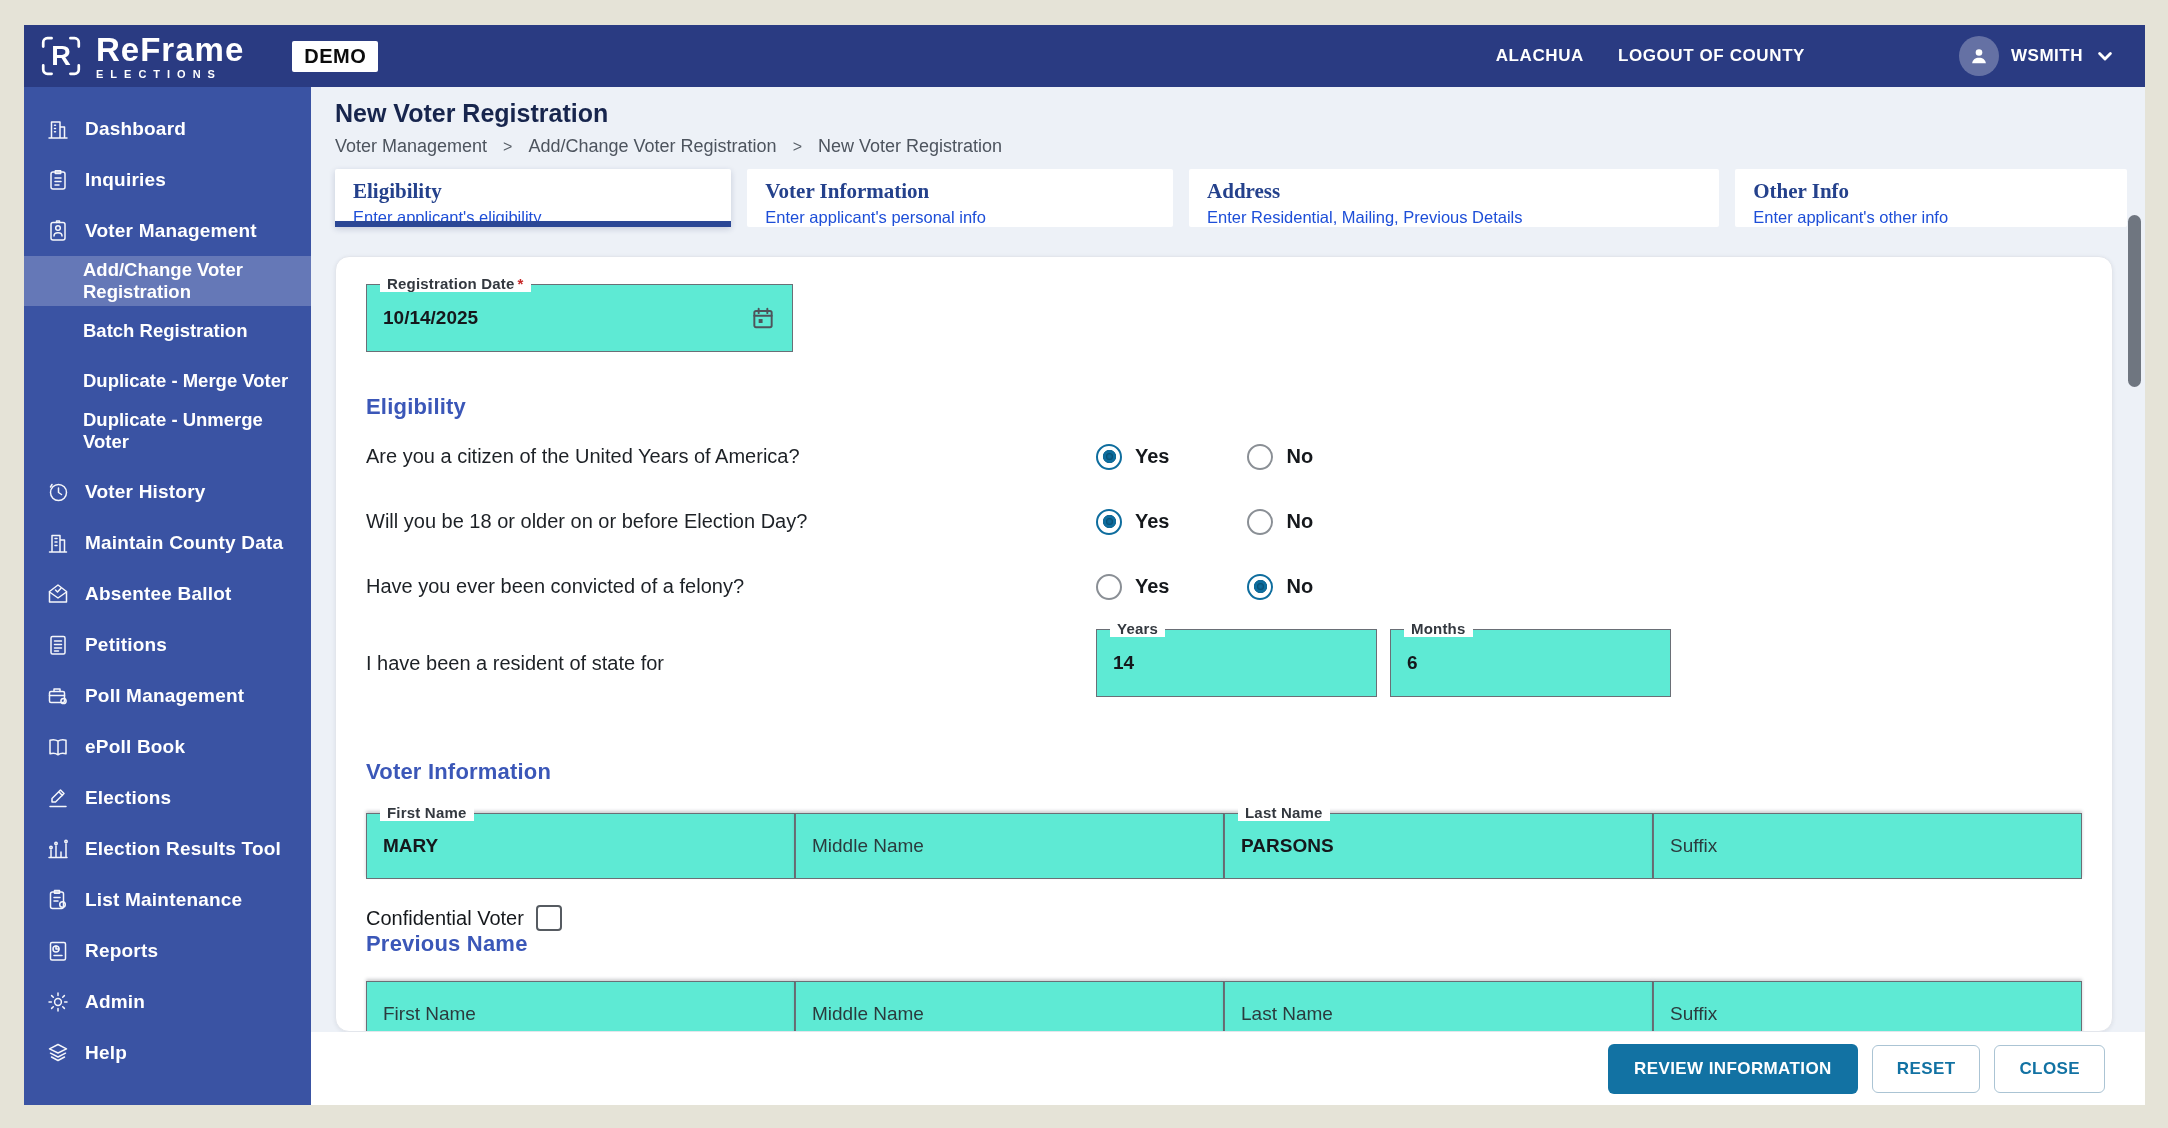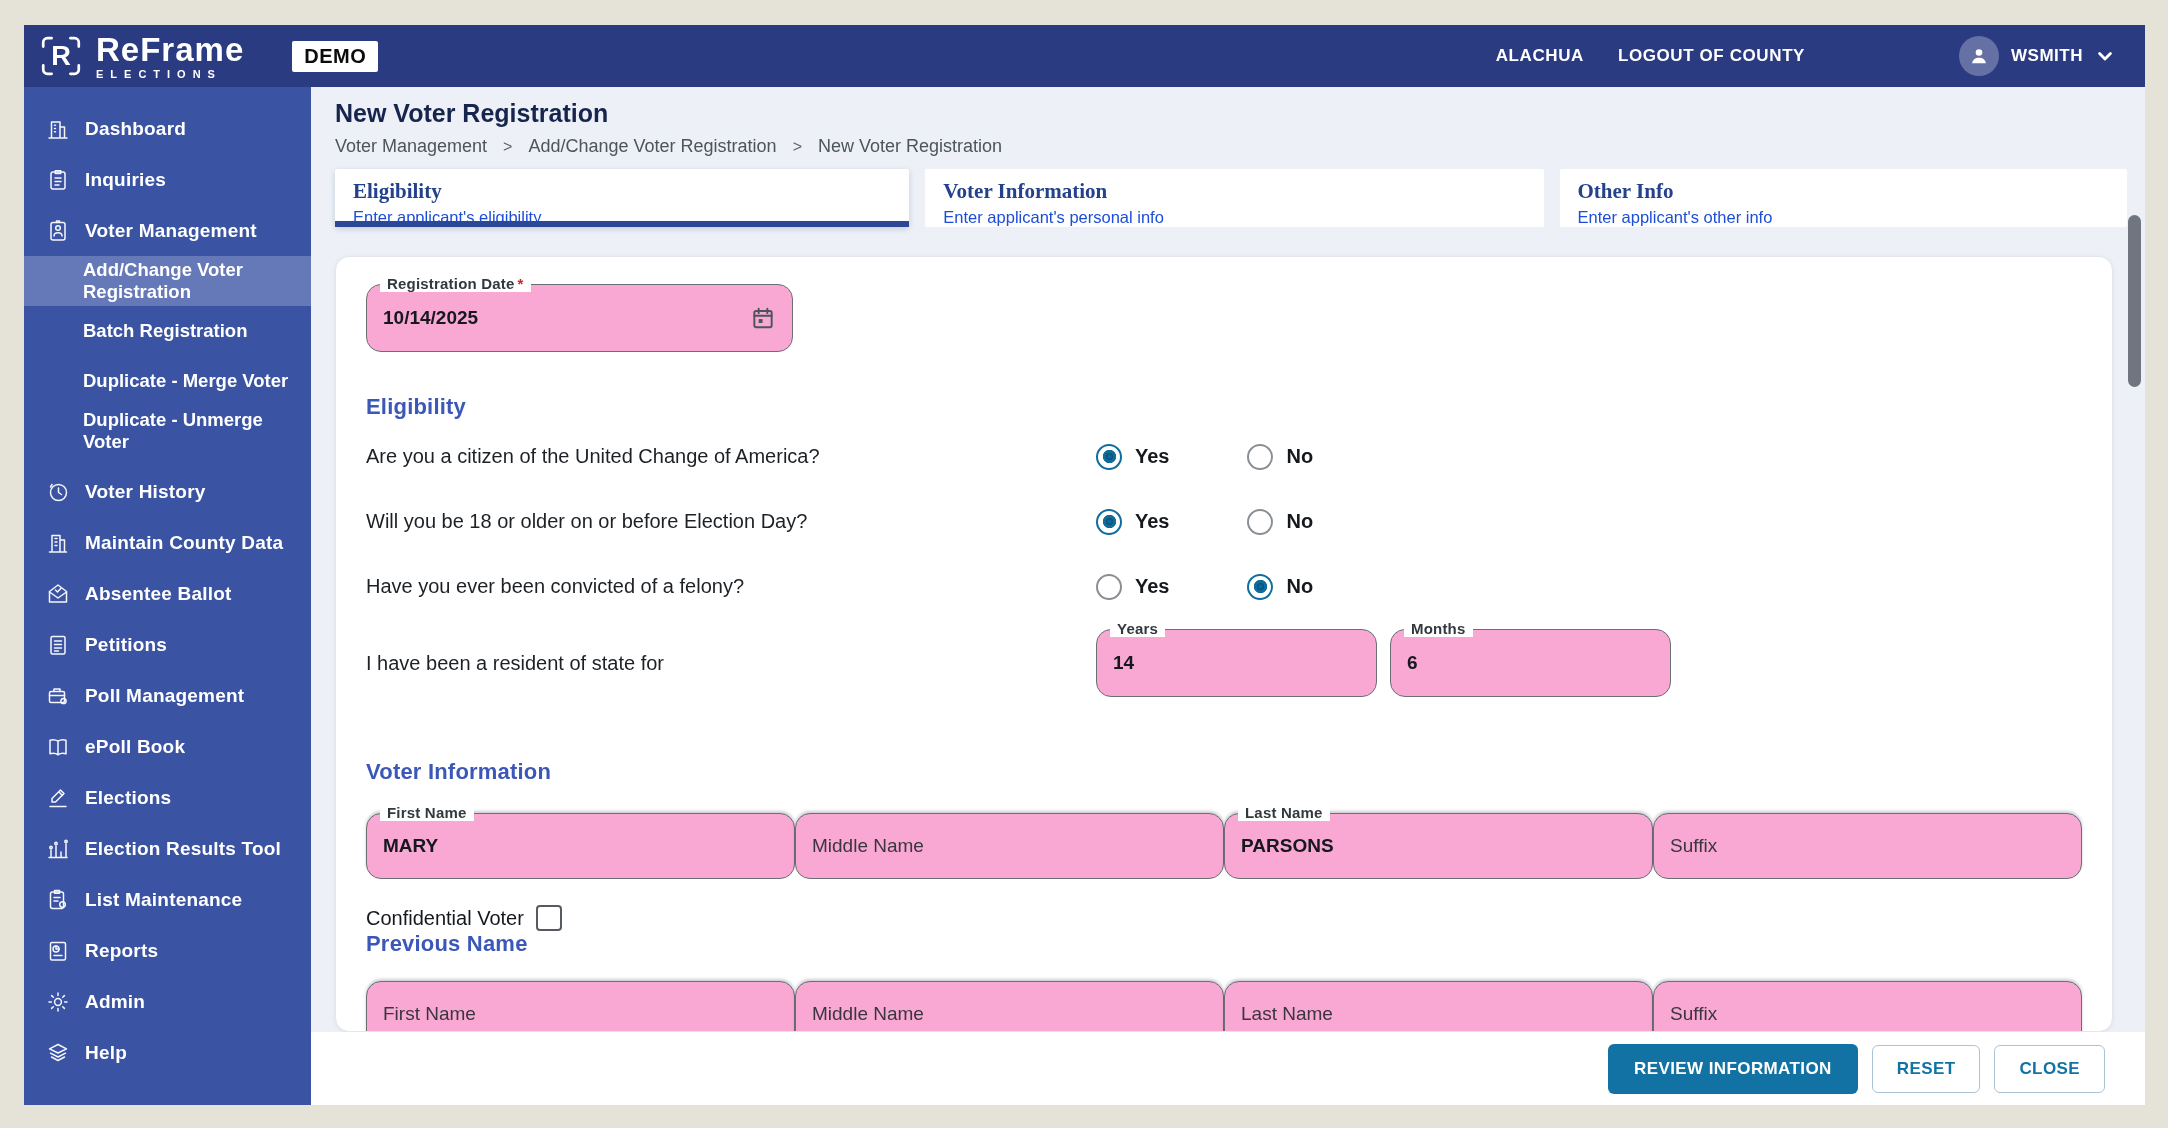--- a/index.html
+++ b/index.html
@@ -76,21 +76,21 @@
   }
   .tab-1 { flex:393 0 0; } .tab-2 { flex:425 0 0; } .tab-3 { flex:539 0 0; } .tab-4 { flex:388 0 0; }
 
   
   .card {
     margin:29px 32px 0 24px; background:#fff; border-radius:14px;
     border:1px solid #e3e6ec; box-shadow:0 1px 4px rgba(30,40,70,.08);
     height:787px; padding:27px 30px 0 30px; overflow:hidden;
   }
 
-  .field { position:relative; border:1.6px solid #6a6f76; border-radius:15px; background:#f9a8d4;justify-content:space-between; }
+  .field { position:relative; border:1.6px solid #6a6f76; border-radius:0; background:#5eead4;justify-content:space-between; }
   .field label {
     position:absolute; top:-10px; left:13px; background:#fff; padding:0 7px;
     font-size:15px; font-weight:700; color:#33383f; letter-spacing:.2px; white-space:nowrap;
   }
   .field input {
     border:none; outline:none; width:100%; height:100%; background:transparent;
     padding:0 16px; font-size:19px; font-weight:700; color:#15181c;
     font-family:"Liberation Sans","DejaVu Sans",sans-serif;
   }
   .field input::placeholder { color:#26292e; opacity:.9; font-weight:500; }
@@ -372,20 +372,24 @@
 
       <div class="tabs">
         <div class="tab tab-1 active">
           <div class="tab-title">Eligibility</div>
           <div class="tab-sub">Enter applicant's eligibility</div>
         </div>
         <div class="tab tab-2">
           <div class="tab-title">Voter Information</div>
           <div class="tab-sub">Enter applicant's personal info</div>
         </div>
+        <div class="tab tab-3">
+          <div class="tab-title">Address</div>
+          <div class="tab-sub">Enter Residential, Mailing, Previous Details</div>
+        </div>
         <div class="tab tab-4">
           <div class="tab-title">Other Info</div>
           <div class="tab-sub">Enter applicant's other info</div>
         </div>
       </div>
 
       <div class="card">
 
         <div class="field regdate">
           <label><span>Registration Date</span><span class="req">*</span></label>
@@ -395,21 +399,21 @@
                 <rect x="4" y="5.5" width="16" height="15" rx="1.5"></rect>
                 <path d="M4 10h16M8 3.5v4M16 3.5v4"></path>
                 <rect x="8" y="13" width="3.6" height="3.6" fill="#4e545b" stroke="none"></rect>
               </svg>
           </span>
         </div>
 
         <div class="sec-head sec-eligibility">Eligibility</div>
 
         <div class="q-row">
-          <div class="q-label">Are you a citizen of the United Change of America?</div>
+          <div class="q-label">Are you a citizen of the United Years of America?</div>
           <div class="opts">
             <div class="opt opt-yes">
               <span class="radio sel"></span>
               <span class="opt-label">Yes</span>
             </div>
             <div class="opt opt-no">
               <span class="radio"></span>
               <span class="opt-label">No</span>
             </div>
           </div>

